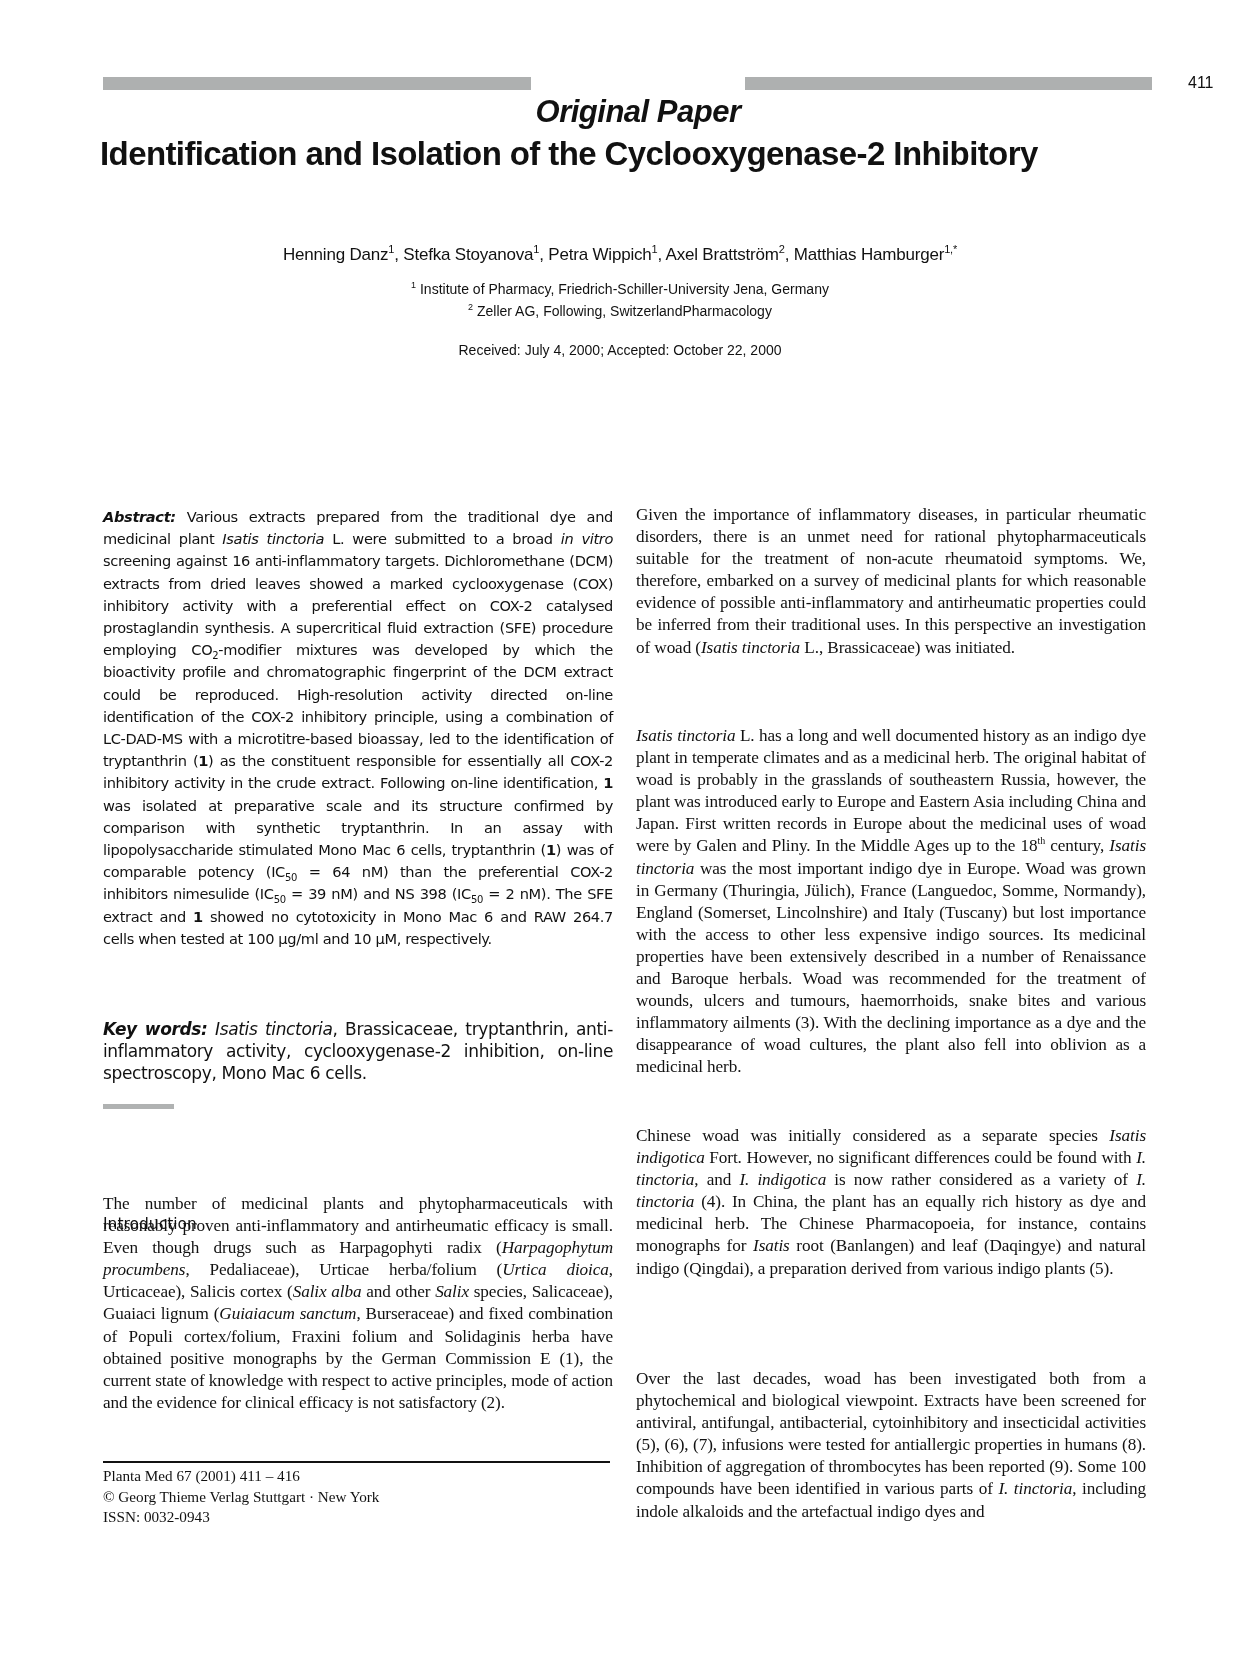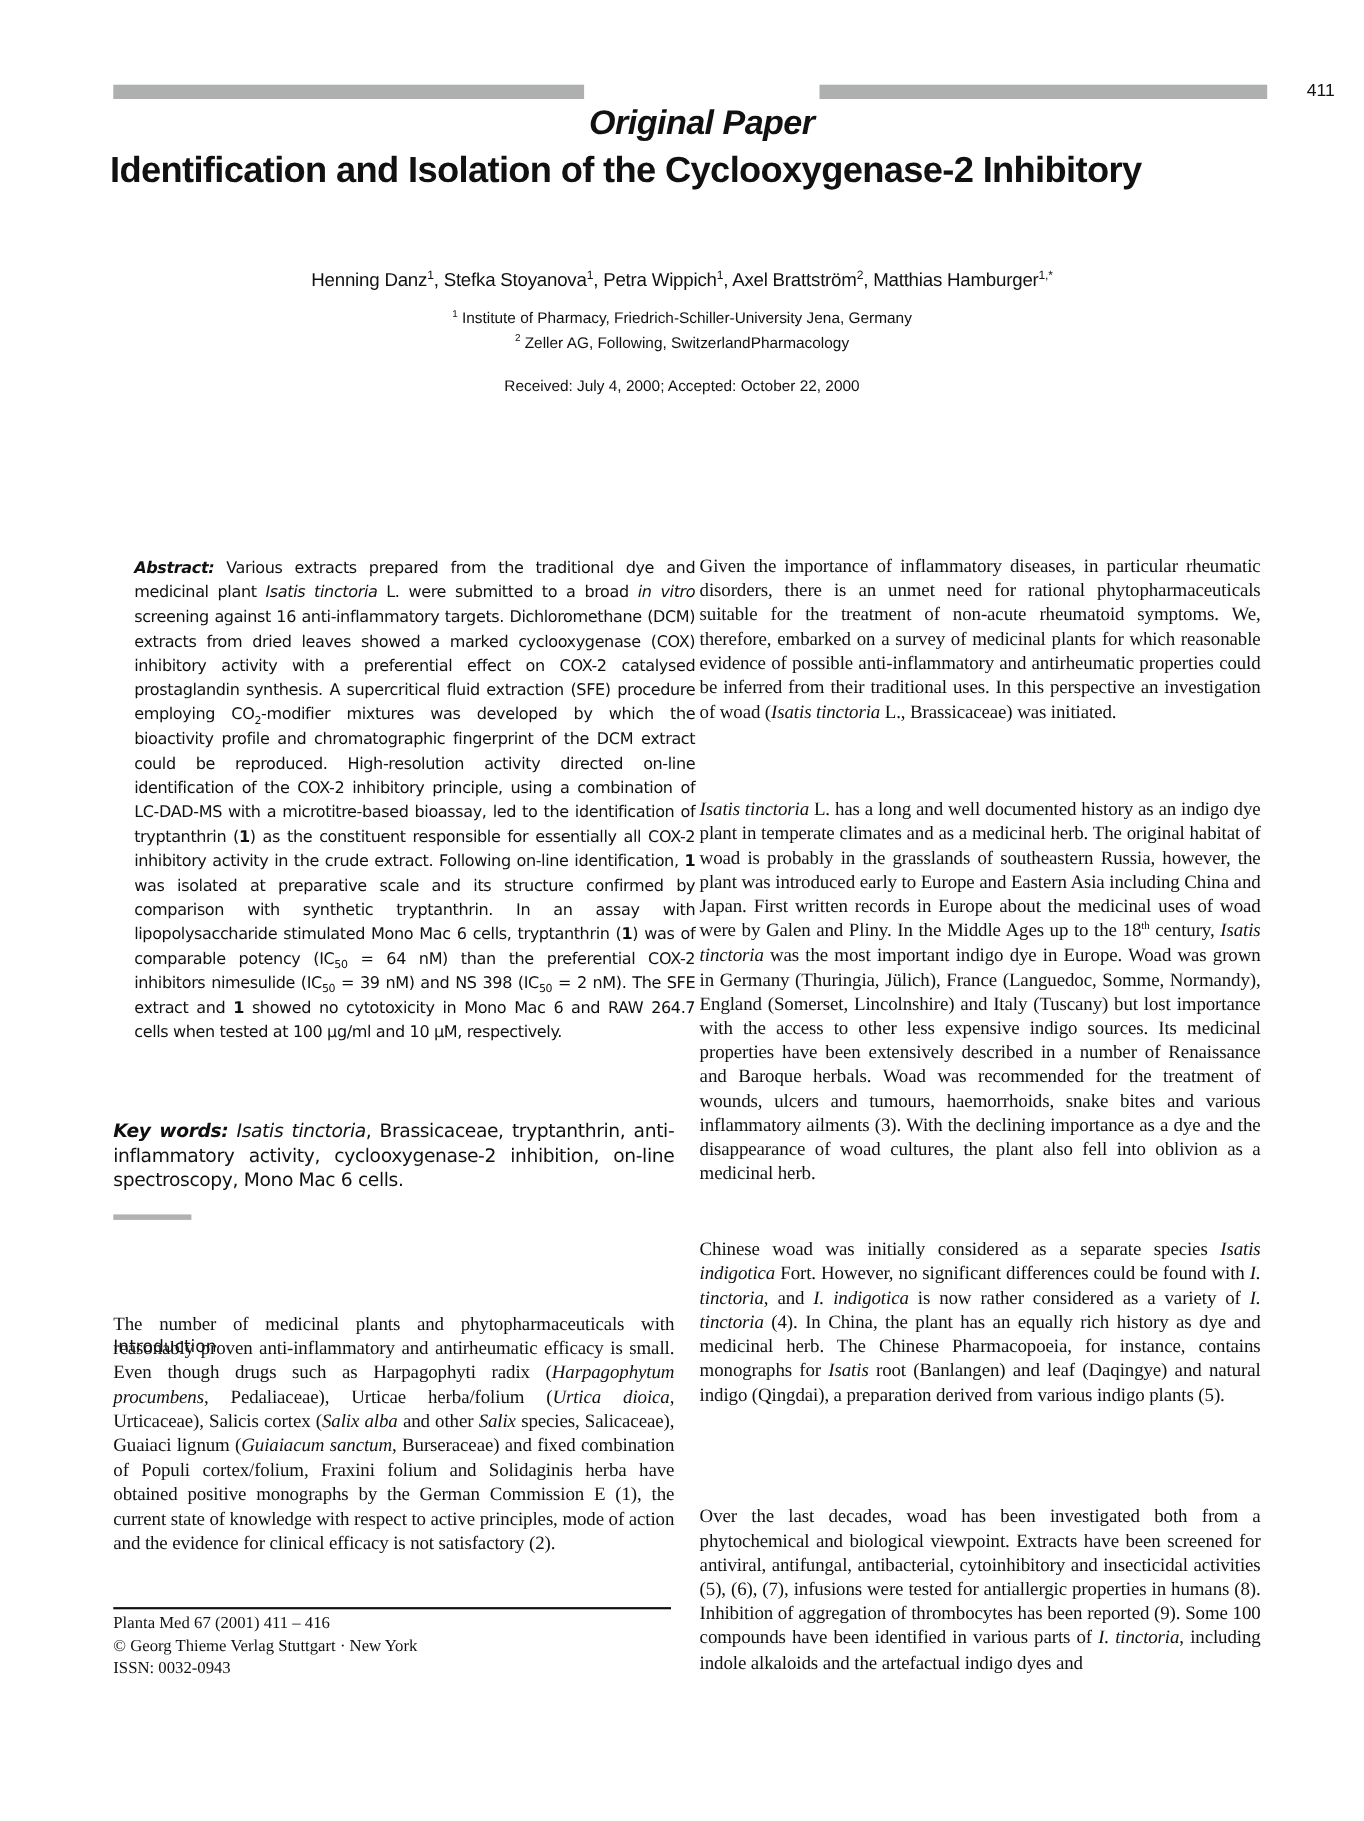--- a/index.html
+++ b/index.html
@@ -24,21 +24,21 @@
   .affil sup { font-size: 9px; }
   .affil.a1 { top: 281px; }
   .affil.a2 { top: 303px; }
   .dates { position: absolute; top: 342px; left: 100px; width: 1040px; text-align: center; font-family: "Liberation Sans", sans-serif; font-size: 14px; }
 
   
   .col { position: absolute; width: 510px; text-align: justify; }
   .col-left { left: 103px; }
   .col-right { left: 636px; }
 
-  .abstract { top: 506px; font-family: "DejaVu Sans", sans-serif; font-size: 14.6px; line-height: 22.2px; letter-spacing: -0.35px; margin-left: 19px; }
+  .abstract { top: 506px; font-family: "DejaVu Sans", sans-serif; font-size: 14.6px; line-height: 22.2px; letter-spacing: -0.35px; }
   .abstract b.lbl, .keywords b.lbl { font-weight: bold; font-style: italic; }
   .keywords { top: 1018px; font-family: "DejaVu Sans", sans-serif; font-size: 17px; line-height: 22.2px; letter-spacing: -0.35px; }
   .mini-rule { position: absolute; top: 1104px; left: 103px; width: 71px; height: 5px; background: #b0b2b2; }
 
   .intro-heading { position: absolute; top: 1215px; left: 103px; font-family: "DejaVu Sans", sans-serif; font-weight: normal; font-size: 15.5px; }
   .body-text { font-family: "Liberation Serif", serif; font-size: 17.2px; line-height: 22.1px; letter-spacing: -0.1px; }
   .intro-p1 { top: 1193px; }
 
   .footer-rule { position: absolute; top: 1461px; left: 103px; width: 507px; height: 1.5px; background: #111; }
   .footer { position: absolute; top: 1466px; left: 103px; font-family: "Liberation Serif", serif; font-size: 15.2px; line-height: 20.5px; }

